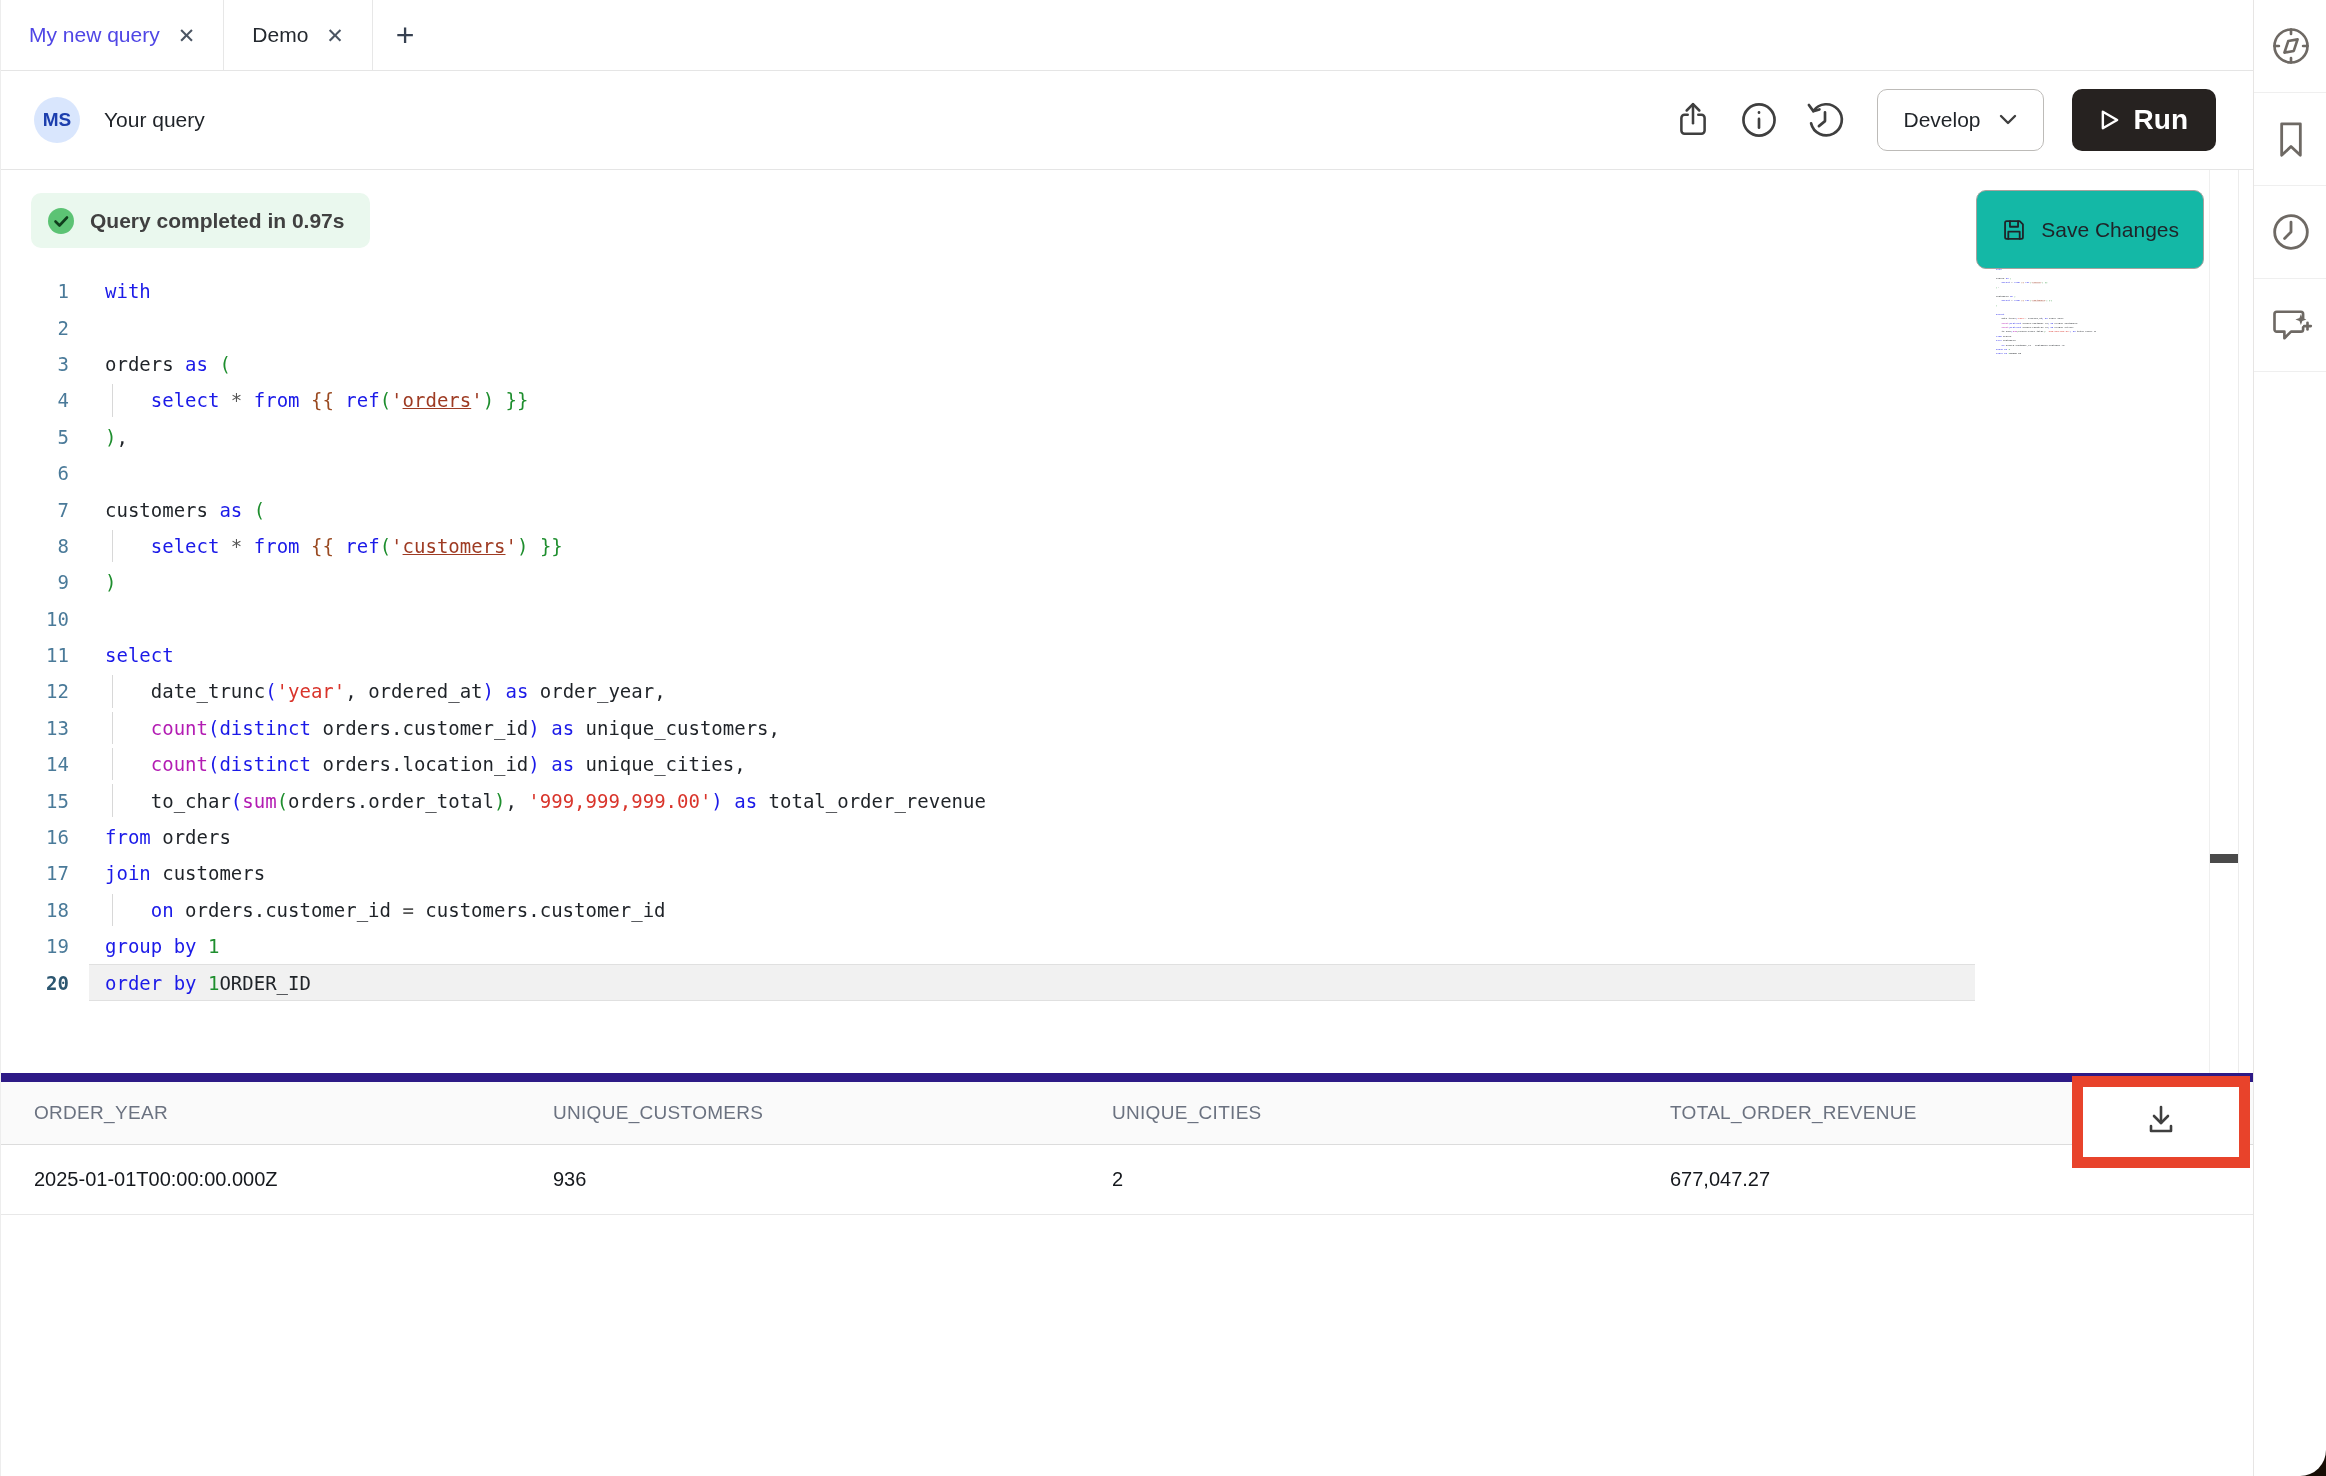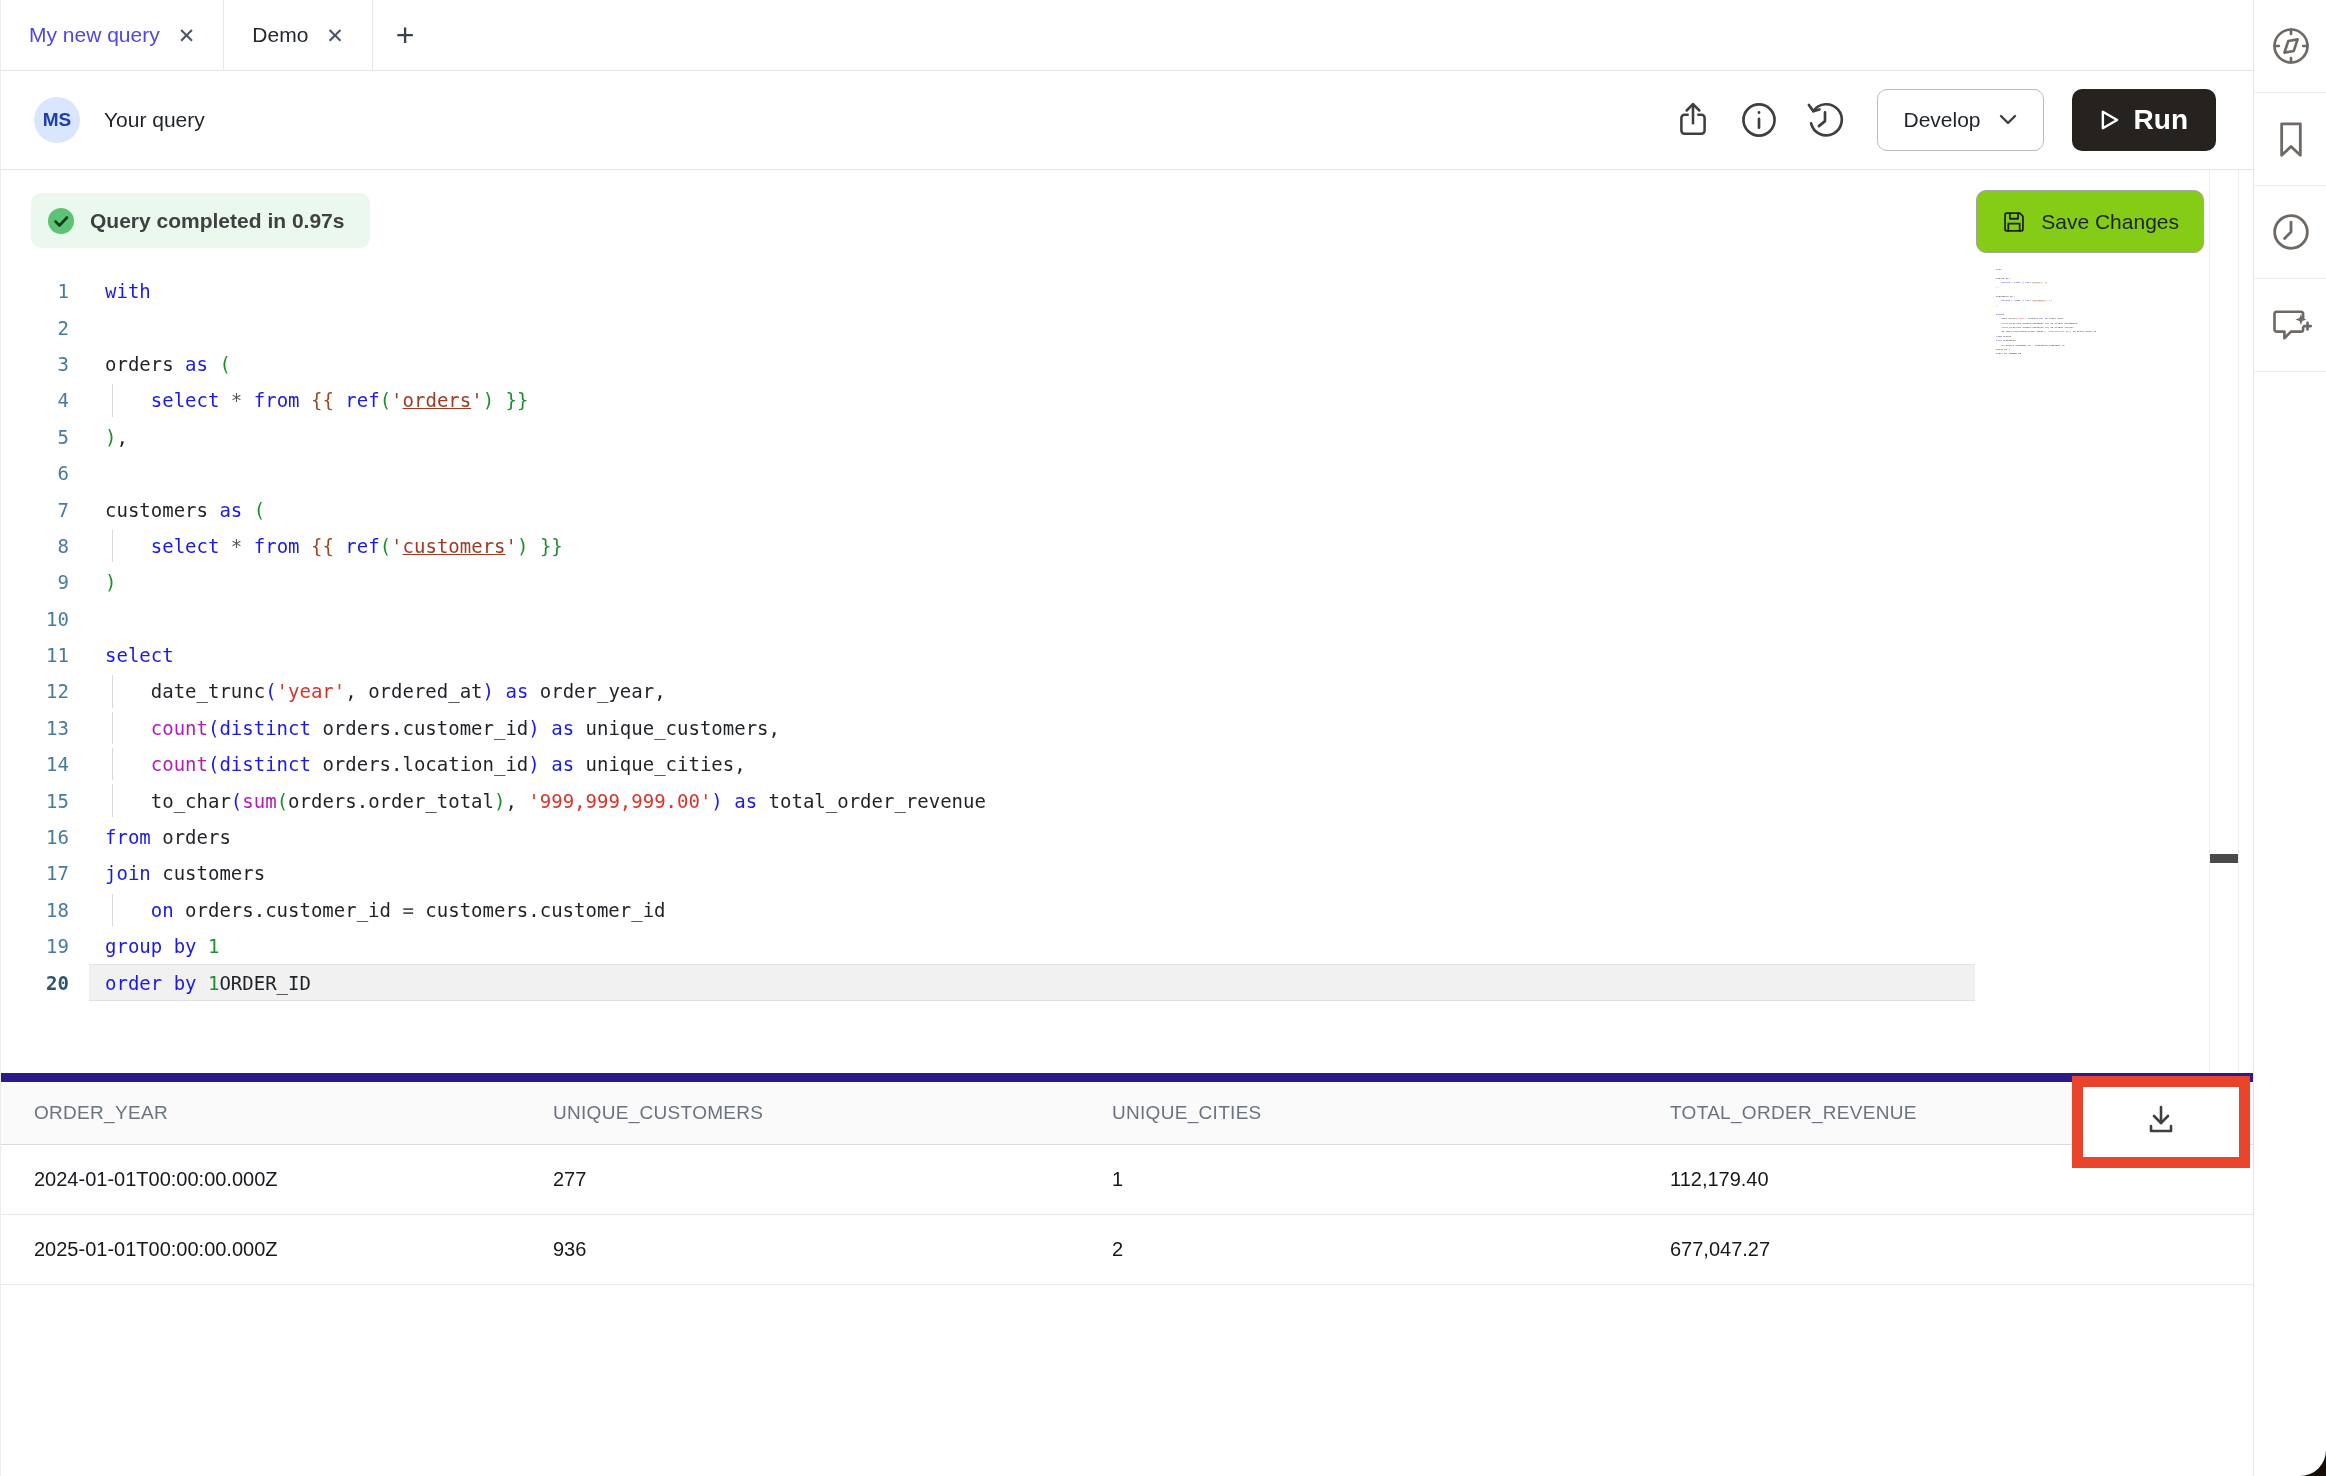--- a/index.html
+++ b/index.html
@@ -25,21 +25,21 @@
   .header-spacer { flex:1; }
   .icon-btn { width:44px; height:44px; display:flex; align-items:center; justify-content:center; margin-left:22px; }
   .icon-btn svg { stroke:#3f3f3f; fill:none; stroke-width:2.4; stroke-linecap:round; stroke-linejoin:round; }
   .develop-btn { margin-left:30px; height:62px; border:1.5px solid #bdbbb8; border-radius:10px; background:#fff; display:flex; align-items:center; gap:18px; padding:0 26px; font-size:21px; color:#1f2328; }
   .run-btn { margin-left:28px; height:62px; border-radius:10px; background:#262220; color:#fff; display:flex; align-items:center; gap:14px; padding:0 28px; font-size:28px; font-weight:600; }
 
   
   .editor { position:absolute; left:0; top:170px; width:2252px; height:903px; background:#fff; }
   .status-pill { position:absolute; left:30px; top:23px; height:55px; background:#eaf8ee; border-radius:10px; display:flex; align-items:center; gap:15px; padding:0 26px 0 16px; }
   .status-pill .status-text { color:#404040; font-weight:600; font-size:21px; }
-  .save-btn { position:absolute; right:49px; top:20px; height:63px; border:1.5px solid #a8a29e; border-radius:10px; background:#84cc16; display:flex; align-items:center; gap:14px; padding:0 24px; font-size:21px; color:#1f2328; }
+  .save-btn { position:absolute; right:49px; top:20px; height:79px; border:1.5px solid #a8a29e; border-radius:10px; background:#14b8a6; display:flex; align-items:center; gap:14px; padding:0 24px; font-size:21px; color:#1f2328; }
   .save-btn svg { stroke:#1f2328; fill:none; stroke-width:2.2; stroke-linejoin:round; stroke-linecap:round; }
 
   
   .code { position:absolute; left:0; top:103px; width:2100px; }
   .code-line { display:flex; height:36.4px; align-items:center; font-family:"DejaVu Sans Mono", monospace; font-size:19px; white-space:pre; }
   .ln { width:68px; text-align:right; color:#4a7a99; flex:0 0 auto; font-size:19px; }
   .lc { position:relative; margin-left:20px; padding-left:16px; width:1886px; height:100%; display:flex; align-items:center; }
   .code-line.active .lc { background:#f1f1f1; border-top:1px solid #e0e0e0; border-bottom:1px solid #e0e0e0; }
   .code-line.active .ln { color:#2c5670; font-weight:700; }
   .guide { position:absolute; left:23px; top:2px; bottom:2px; border-left:1px solid #d8d8d8; }
@@ -239,26 +239,20 @@
         <thead>
             <tr>
               <th>ORDER_YEAR</th>
               <th>UNIQUE_CUSTOMERS</th>
               <th>UNIQUE_CITIES</th>
               <th>TOTAL_ORDER_REVENUE</th>
             </tr>
           </thead>
         <tbody>
             <tr>
-              <td>2024-01-01T00:00:00.000Z</td>
-              <td>277</td>
-              <td>1</td>
-              <td>112,179.40</td>
-            </tr>
-            <tr>
               <td>2025-01-01T00:00:00.000Z</td>
               <td>936</td>
               <td>2</td>
               <td>677,047.27</td>
             </tr>
           </tbody>
       </table>
     </div>
 
     <div class="redbox">

